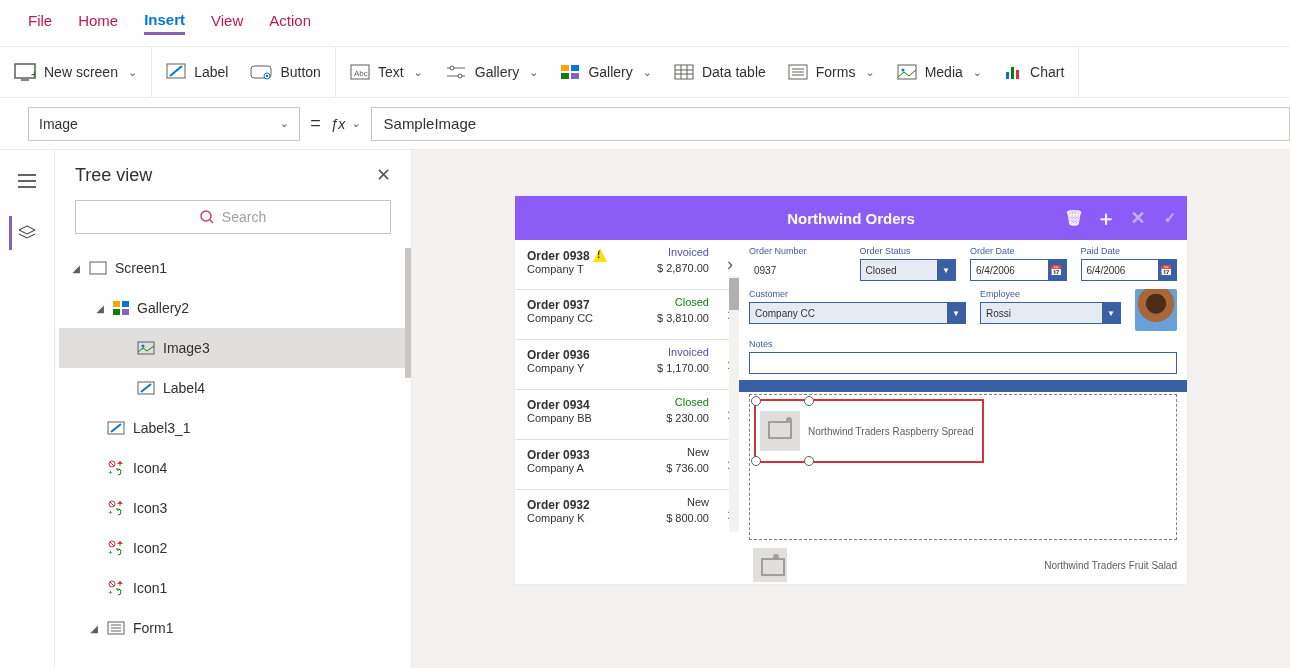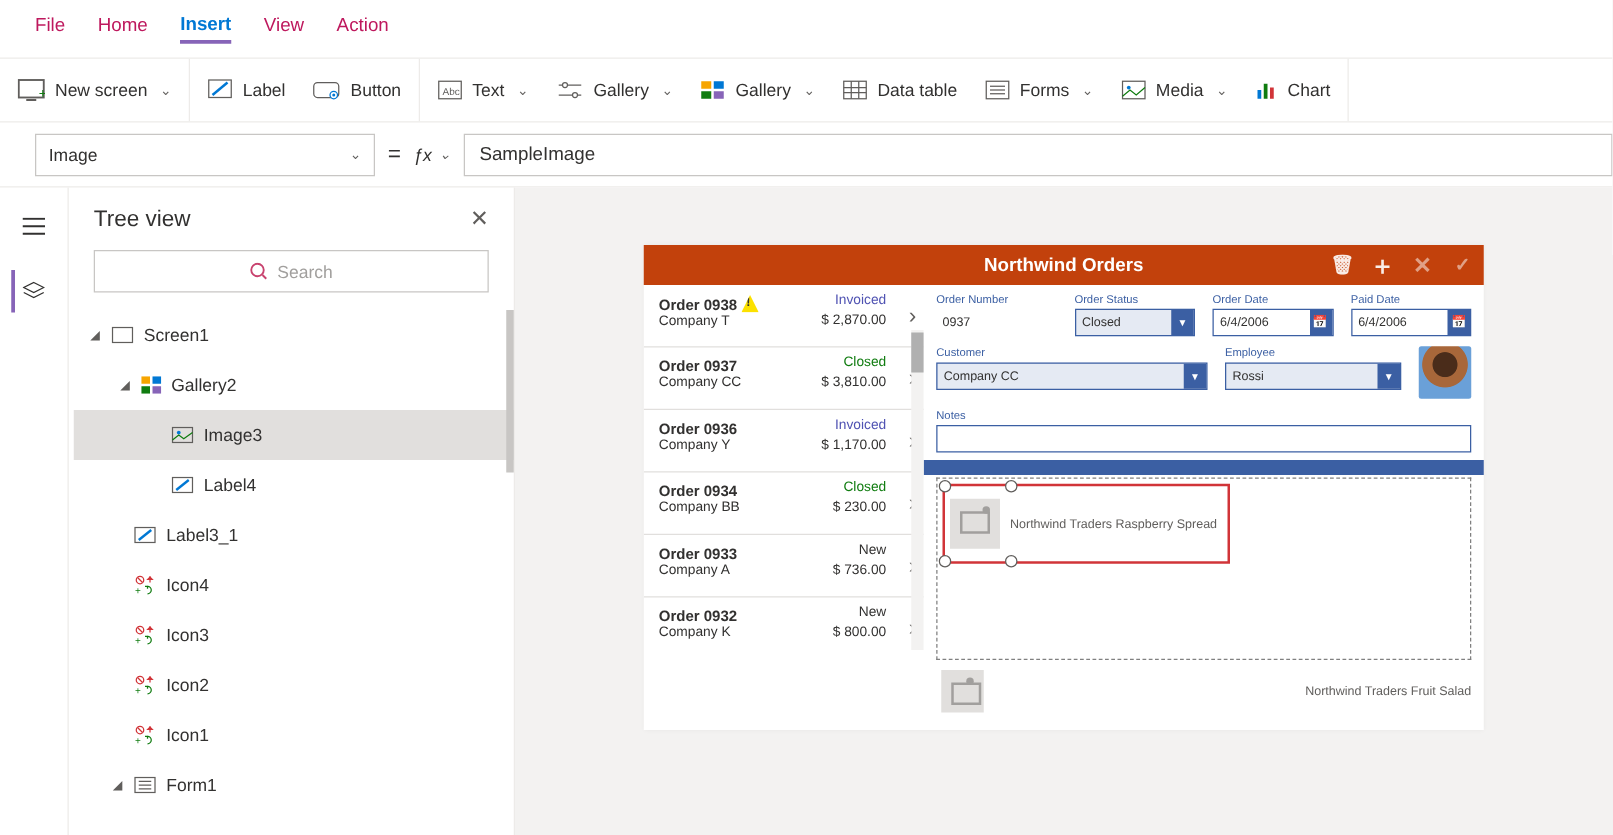--- a/index.html
+++ b/index.html
@@ -35,21 +35,21 @@
 .node { display:flex; align-items:center; gap:8px; height:40px; padding-left:12px; cursor:pointer; }
 .node .tw { width:10px; font-size:10px; color:#605e5c; display:inline-block; text-align:center; }
 .node.sel { background:#e1dfdd; }
 .n1 { padding-left:12px; }
 .n2 { padding-left:36px; }
 .n3 { padding-left:60px; }
 .n2b { padding-left:30px; }
 
 .canvas { flex:1; background:#f3f2f1; display:flex; justify-content:center; padding-top:46px; }
 .app { width:672px; background:#fff; box-shadow:0 0 4px rgba(0,0,0,0.05); height:388px; position:relative; }
-.titlebar { height:32px; background:#c2410c; color:#fff; display:flex; align-items:center; justify-content:center; font-weight:600; position:relative; font-size:15px; }
+.titlebar { height:44px; background:#8b5cf6; color:#fff; display:flex; align-items:center; justify-content:center; font-weight:600; position:relative; font-size:15px; }
 .titlebar .tb-icons { position:absolute; right:6px; top:0; height:100%; display:flex; align-items:center; gap:10px; }
 .titlebar .tb-icons span { width:22px; text-align:center; cursor:pointer; opacity:0.9; }
 .appbody { display:flex; height:292px; }
 .orderlist { width:224px; overflow:hidden; }
 .orow { height:50px; border-bottom:1px solid #e1dfdd; padding:8px 10px 0 12px; position:relative; cursor:pointer; }
 .orow .onum { font-weight:700; font-size:12px; }
 .orow .ocomp { font-size:11px; color:#323130; }
 .orow .oamt { position:absolute; right:30px; top:22px; font-size:11px; }
 .orow .ostat { position:absolute; right:30px; top:6px; font-size:11px; }
 .orow .arr { position:absolute; right:6px; top:14px; font-size:18px; color:#605e5c; }

